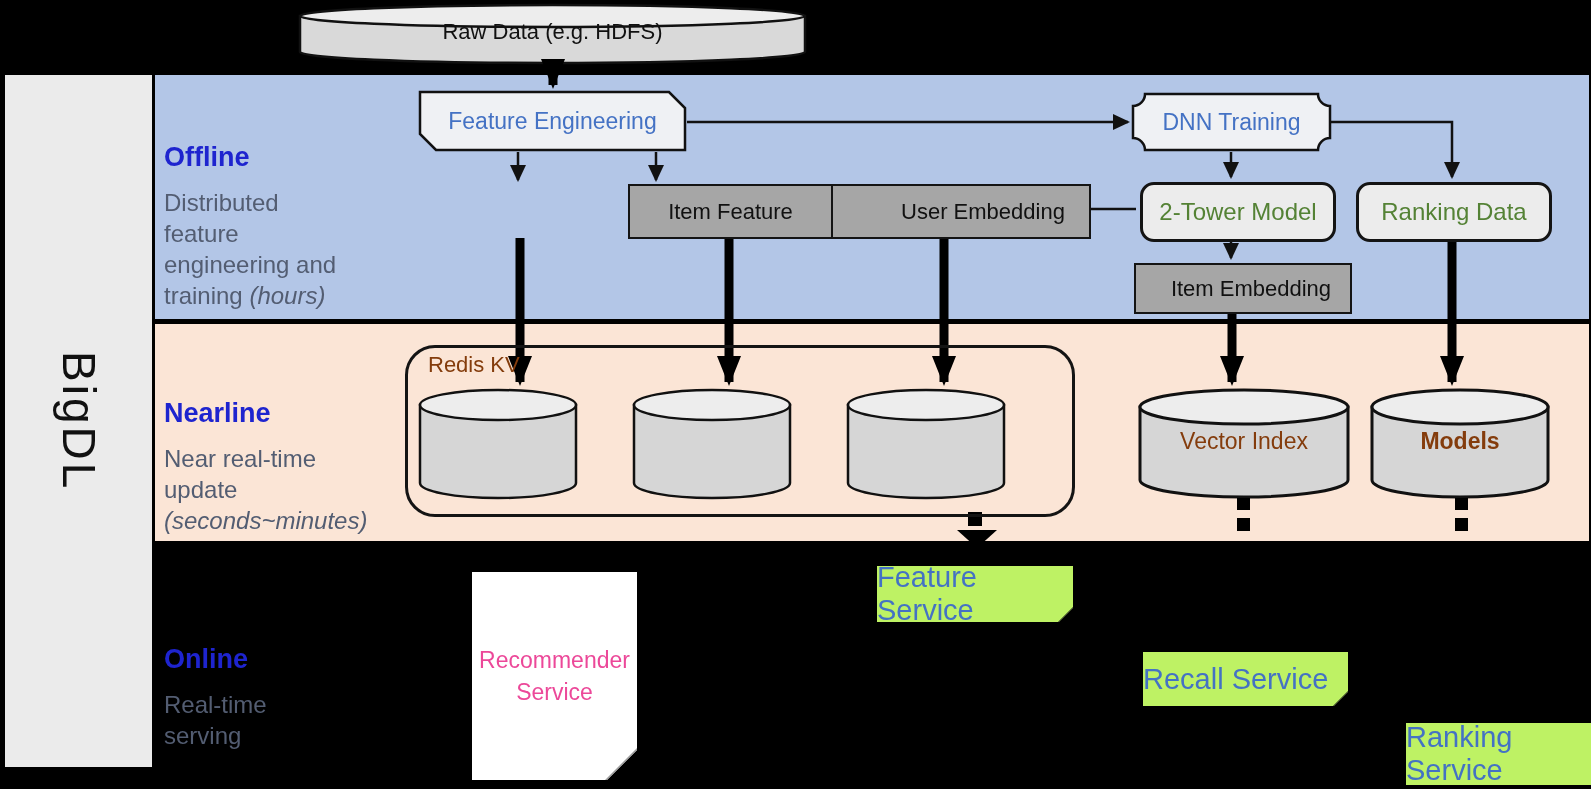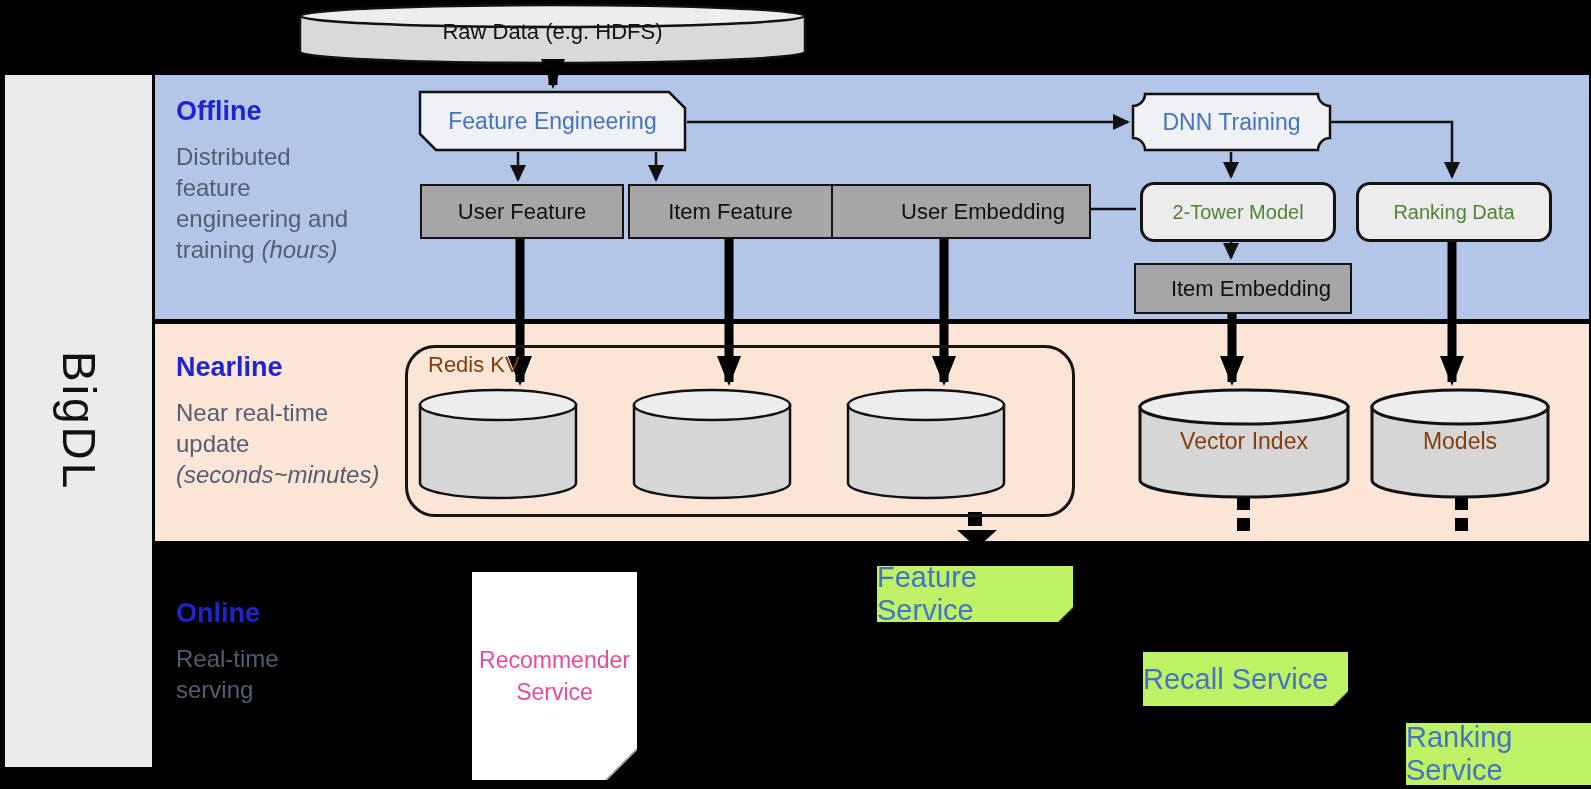--- a/index.html
+++ b/index.html
@@ -12,39 +12,39 @@
   .panel-offline{top:75px;height:244px;background:#b3c6e7;}
   .panel-nearline{top:324px;height:217px;background:#fbe5d6;}
 
   
   .sidebar{position:absolute;left:5px;top:75px;width:147px;height:692px;background:#ebebeb;
            display:flex;align-items:center;justify-content:center;}
   .sidebar .brand{writing-mode:vertical-rl;text-orientation:mixed;font-size:46px;color:#111;
                   letter-spacing:3px;}
 
   
-  .lane-label{position:absolute;left:176px;width:240px;}
+  .lane-label{position:absolute;left:164px;width:240px;margin-top:46px;}
   .lane-title{font-size:27px;font-weight:600;color:#1e24cf;margin-bottom:14px;}
   .lane-desc{font-size:24px;color:#535d72;line-height:31px;}
   .lane-desc .it{font-style:italic;}
 
   
   .node-text{position:absolute;display:flex;align-items:center;justify-content:center;
              text-align:center;pointer-events:none;}
   .t-blue{color:#4472c4;}
   .t-green{color:#548235;}
   .t-brown{color:#843c0c;}
   .t-black{color:#111;}
 
   
   .gray-box{position:absolute;background:#a6a6a6;border:2px solid #141414;
             display:flex;align-items:center;justify-content:center;
             font-size:22px;color:#111;}
   .round-box{position:absolute;background:#ececec;border:3px solid #141414;border-radius:14px;
-             display:flex;align-items:center;justify-content:center;font-size:20px;}
+             display:flex;align-items:center;justify-content:center;font-size:24px;}
 
   
   .service-box{position:absolute;background:#bef264;display:flex;align-items:center;
                font-size:29px;color:#4472c4;
                clip-path:polygon(0 0,100% 0,100% calc(100% - 14px),calc(100% - 14px) 100%,0 100%);}
   .service-box::after{content:"";position:absolute;right:0;bottom:0;width:15px;height:15px;background:#1d1d1d;
                clip-path:polygon(0 100%,100% 0,100% 45%,35% 100%);}
   .doc-box{position:absolute;background:#fff;display:flex;align-items:center;justify-content:center;
            text-align:center;font-size:23px;color:#ec4899;line-height:1.4;padding:0 0;box-sizing:border-box;
            clip-path:polygon(0 0,100% 0,100% calc(100% - 30px),calc(100% - 30px) 100%,0 100%);}
@@ -162,23 +162,20 @@
     <div class="lane-desc">
       <div>Real-time</div>
       <div>serving</div>
     </div>
   </div>
 
   <div class="node-text t-blue abs" style="left:420px;top:92px;width:265px;height:58px;font-size:23px;">Feature Engineering</div>
 
   <div class="node-text t-blue abs" style="left:1133px;top:94px;width:197px;height:56px;font-size:23px;">DNN Training</div>
 
-  <div class="gray-box" style="left:420px;top:184px;width:200px;height:51px;">
-    <span>User Feature</span>
-  </div>
   <div class="gray-box" style="left:628px;top:184px;width:201px;height:51px;">
     <span>Item Feature</span>
   </div>
   <div class="gray-box" style="left:831px;top:184px;width:212px;height:51px;padding-left:44px;">
     <span>User Embedding</span>
   </div>
 
   <div class="round-box t-green" style="left:1140px;top:182px;width:190px;height:54px;">
     <span>2-Tower Model</span>
   </div>
@@ -187,21 +184,21 @@
   </div>
 
   <div class="gray-box" style="left:1134px;top:263px;width:198px;height:47px;padding-left:16px;">
     <span>Item Embedding</span>
   </div>
 
   <div class="redis-container"></div>
   <div class="abs t-brown" style="left:428px;top:352px;font-size:22px;">Redis KV</div>
 
   <div class="node-text t-brown abs" style="left:1140px;top:425px;width:208px;height:32px;font-size:23px;">Vector Index</div>
-  <div class="node-text t-brown abs" style="left:1372px;top:425px;width:176px;height:32px;font-size:23px;">Models</div>
+  <div class="node-text t-brown abs" style="left:1372px;top:425px;width:176px;height:32px;font-size:23px;font-weight:bold;">Models</div>
 
   <div class="doc-box" style="left:472px;top:572px;width:165px;height:208px;">
     <span>Recommender Service</span>
   </div>
   <div class="service-box" style="left:877px;top:566px;width:196px;height:56px;">
     <span>Feature Service</span>
   </div>
   <div class="service-box" style="left:1143px;top:652px;width:205px;height:54px;">
     <span>Recall Service</span>
   </div>

